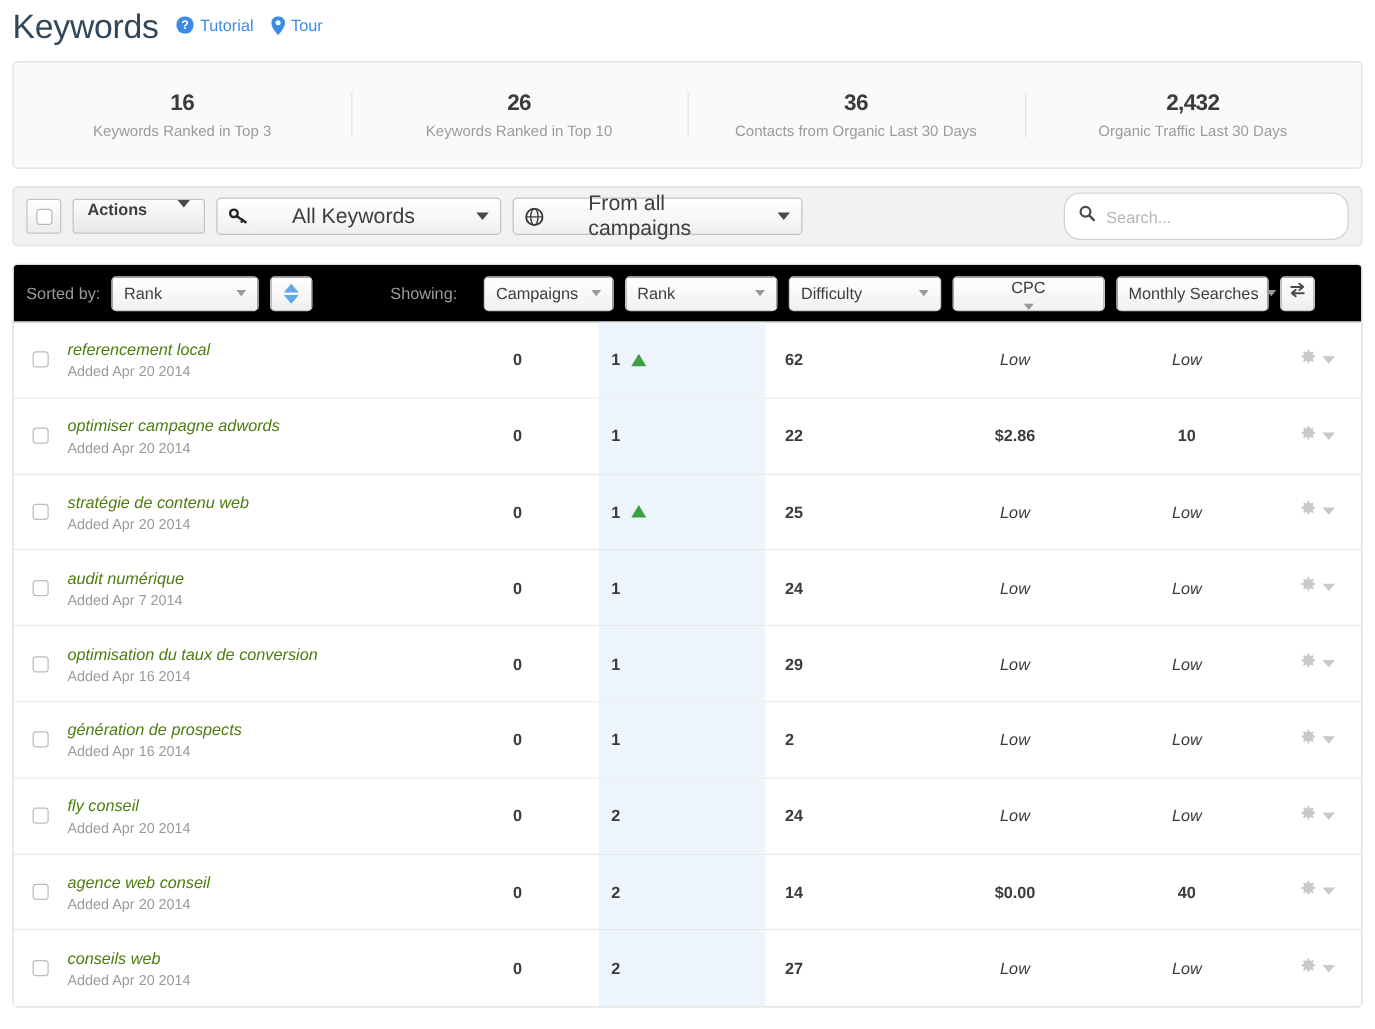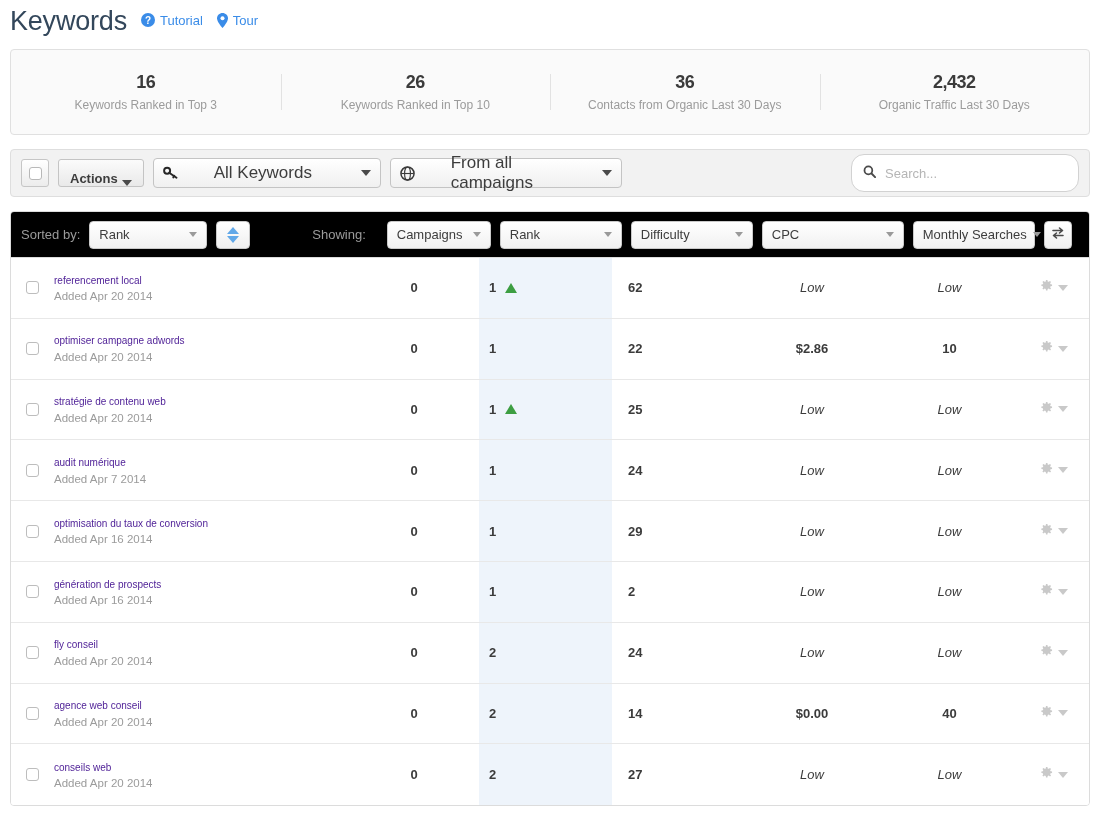--- a/index.html
+++ b/index.html
@@ -59,21 +59,21 @@
     cursor: pointer;
   }
   .chk-inner {
     width: 13px; height: 13px; border-radius: 3px;
     border: 1px solid #b8b8b8; background: #fff;
   }
   .btn {
     height: 28px; border-radius: 3px;
     background: linear-gradient(#fbfbfb,#e9e9e9);
     border: 1px solid #c4c4c4;
-    display: inline-flex; align-items: flex-end; gap: 4px;
+    display: inline-flex; align-items: flex-start; gap: 24px;
     padding: 0 11px; font-size: 13px; color: #3d3d3d;
     cursor: pointer; font-weight: bold;
   }
   .select {
     height: 30px; border-radius: 4px;
     background: linear-gradient(#ffffff,#f0f0f0);
     border: 1px solid #c4c4c4;
     display: inline-flex; align-items: center;
     padding: 0 9px; font-size: 17px; color: #3d3d3d;
     cursor: pointer; position: relative; gap: 28px;
@@ -112,21 +112,21 @@
   }
   .toolrow .muted { font-size: 13px; color: #9b9b9b; }
   .sel-sm { height: 28px; border-radius: 4px; background: linear-gradient(#ffffff,#f1f1f1);
             border: 1px solid #c9c9c9; display: inline-flex; align-items: center;
             padding: 0 9px; font-size: 13px; color: #3d3d3d; cursor: pointer; }
   .sel-sm .lbl { flex: 1; }
   .w-rank-sort { width: 118px; }
   .w-campaigns { width: 104px; margin-left: 12px; }
   .w-rank2 { width: 122px; }
   .w-diff { width: 122px; }
-  .w-cpc { width: 142px; }
+  .w-cpc { width: 122px; flex-direction: column; }
   .w-monthly { width: 122px; }
   .w-monthly .lbl { flex: none; margin-right: 6px; }
   .iconbtn {
     width: 28px; height: 28px; border-radius: 4px;
     background: linear-gradient(#ffffff,#efefef);
     border: 1px solid #c9c9c9;
     display: flex; align-items: center; justify-content: center; cursor: pointer;
   }
   .sortdir { width: 34px; }
   .updown { display: flex; flex-direction: column; align-items: center; gap: 2px; }
@@ -141,21 +141,21 @@
     border-bottom: 1px solid #e8e8e8;
     background: #fff;
   }
   .row:last-child { border-bottom: 0; }
   .c-check { width: 42px; display: flex; align-items: center; justify-content: center; }
   .cb {
     width: 13px; height: 13px; border-radius: 3px;
     border: 1px solid #bdbdbd; background: #fff; cursor: pointer;
   }
   .c-kw { flex: 1; display: flex; flex-direction: column; justify-content: center; padding-left: 1px; }
-  .kw-name { font-size: 10px; color: #4c1d95; cursor: pointer; line-height: 1.45; }
+  .kw-name { font-size: 13px; color: #4d7c0f; cursor: pointer; line-height: 1.45; font-style: italic; }
   .kw-date { font-size: 11.5px; color: #9b9b9b; margin-top: 2px; }
   .c-num { width: 130px; display: flex; align-items: center; justify-content: center;
            font-size: 13px; color: #3b3b3b; font-weight: bold; }
   .c-rank {
     width: 133px; background: #eef4fb;
     display: flex; align-items: center; padding-left: 10px; gap: 9px;
     font-size: 13px; color: #3b3b3b; font-weight: bold;
   }
   .arrow-up { width: 0; height: 0; border-left: 6px solid transparent; border-right: 6px solid transparent; border-bottom: 10px solid #3d9e42; }
   .c-diff { width: 130px; display: flex; align-items: center; padding-left: 16px;

